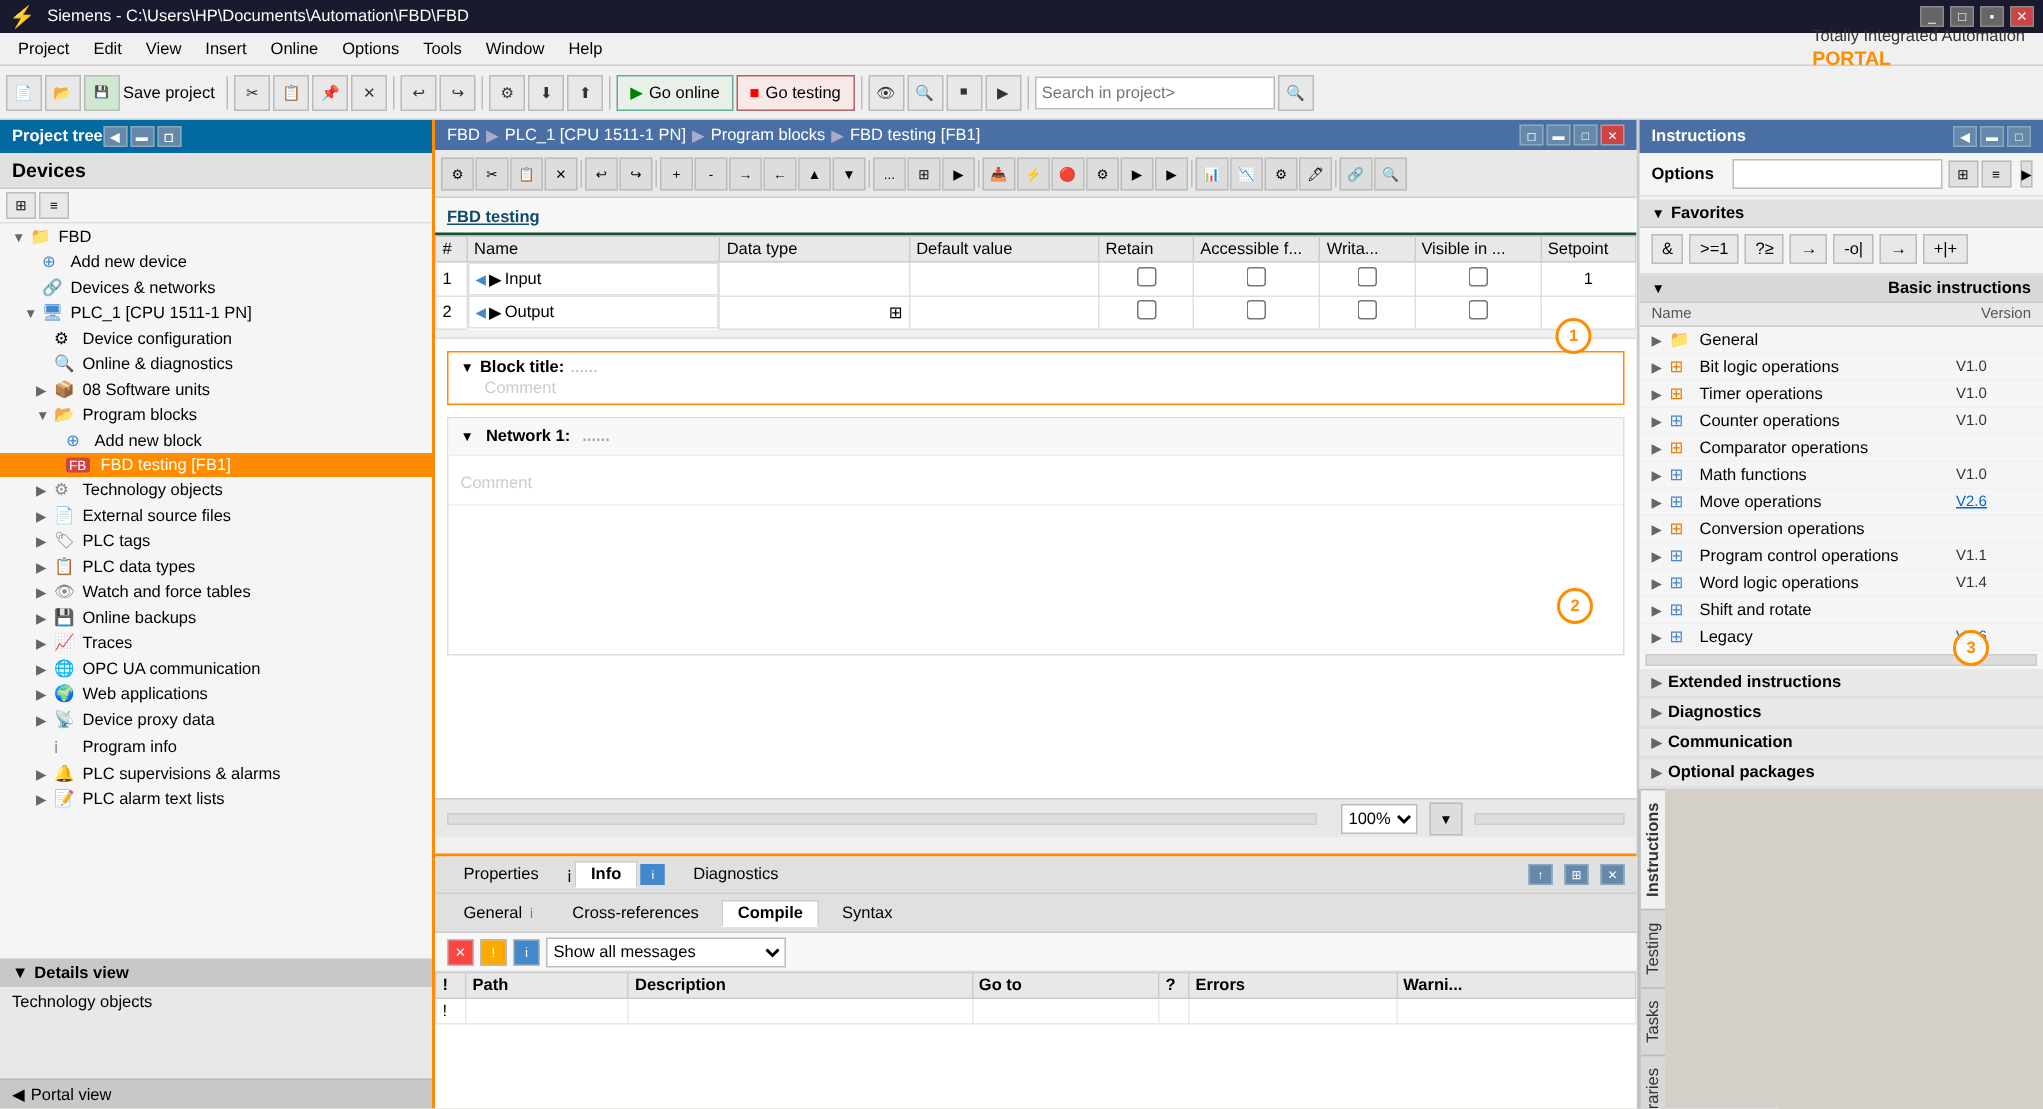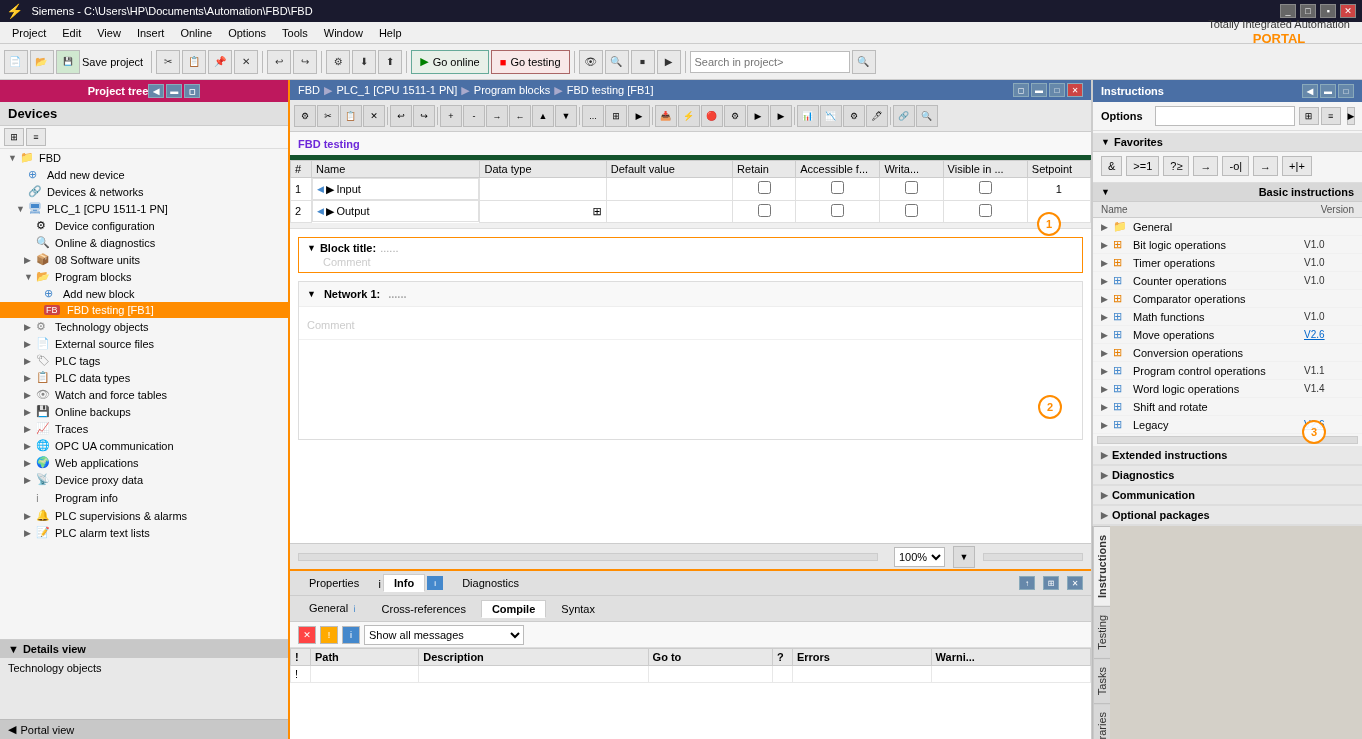--- a/index.html
+++ b/index.html
@@ -62,28 +62,28 @@
     
     #project-tree {
       width: 290px;
       background: #f5f5f5;
       border-right: 2px solid #ff8c00;
       display: flex;
       flex-direction: column;
       flex-shrink: 0;
     }
     .panel-header {
-      background: #be185d;
+      background: #0369a1;
       color: white;
       padding: 4px 8px;
       font-weight: bold;
       font-size: 11px;
       display: flex;
       align-items: center;
-      justify-content: center;
+      justify-content: flex-start;
     }
     .panel-header-btns { display: flex; gap: 2px; }
     .ph-btn { width: 16px; height: 14px; background: #6688aa; border: 1px solid #8aaabb; display: flex; align-items: center; justify-content: center; font-size: 8px; color: white; cursor: pointer; }
 
     .devices-header {
       background: #e0e0e0;
       padding: 4px 8px;
       font-weight: bold;
       border-bottom: 1px solid #ccc;
       display: flex;
@@ -213,20 +213,21 @@
     }
     .zoom-select { height: 20px; border: 1px solid #bbb; background: white; font-size: 11px; }
 
     
     .properties-panel {
       background: #f0f0f0;
       border-top: 2px solid #ff8c00;
       height: 170px;
       display: flex;
       flex-direction: column;
+      margin-top: 11px;
     }
     .props-header {
       background: #e0e0e0;
       padding: 3px 8px;
       display: flex;
       align-items: center;
       gap: 8px;
       border-bottom: 1px solid #ccc;
     }
     .props-tab {
@@ -436,21 +437,21 @@
   <div class="menu-item">Project</div>
   <div class="menu-item">Edit</div>
   <div class="menu-item">View</div>
   <div class="menu-item">Insert</div>
   <div class="menu-item">Online</div>
   <div class="menu-item">Options</div>
   <div class="menu-item">Tools</div>
   <div class="menu-item">Window</div>
   <div class="menu-item">Help</div>
   <span style="flex:1"></span>
-  <div style="text-align:center; line-height:1.2; padding-right:8px;">
+  <div style="text-align:left; line-height:1.2; padding-right:8px;">
     <div style="font-size:11px; color:#333;">Totally Integrated Automation</div>
     <div style="font-size:13px; font-weight:bold; color:#ff8c00;">PORTAL</div>
   </div>
 </div>
 
 <div id="toolbar">
   <div class="tb-btn" title="New">📄</div>
   <div class="tb-btn" title="Open">📂</div>
   <div class="tb-btn" title="Save" style="background:#d0e8d0; font-size:8px;">💾</div>
   <span style="font-size:11px; margin-right:4px;">Save project</span>
@@ -689,21 +690,21 @@
       <div class="et-btn">📉</div>
       <div class="et-btn">⚙</div>
       <div class="et-btn">🖊</div>
       <div class="et-sep"></div>
       <div class="et-btn">🔗</div>
       <div class="et-btn">🔍</div>
     </div>
 
     <div class="fbd-editor" style="position:relative;">
 
-      <div style="padding:4px 8px; background:#f8f8f8; border-bottom:5px solid #14532d; font-weight:bold; font-size:13px; color:#6d28d9;">
+      <div style="padding:4px 8px; background:#f8f8f8; border-bottom:2px solid #14532d; font-weight:bold; font-size:13px; color:#0c4a6e;text-decoration:underline;">
         <span>FBD testing</span>
       </div>
 
       <table class="fbd-table" style="table-layout:fixed;">
         <thead>
           <tr>
             <th style="width:20px;">#</th>
             <th style="width:160px;">Name</th>
             <th style="width:120px;">Data type</th>
             <th style="width:120px;">Default value</th>

